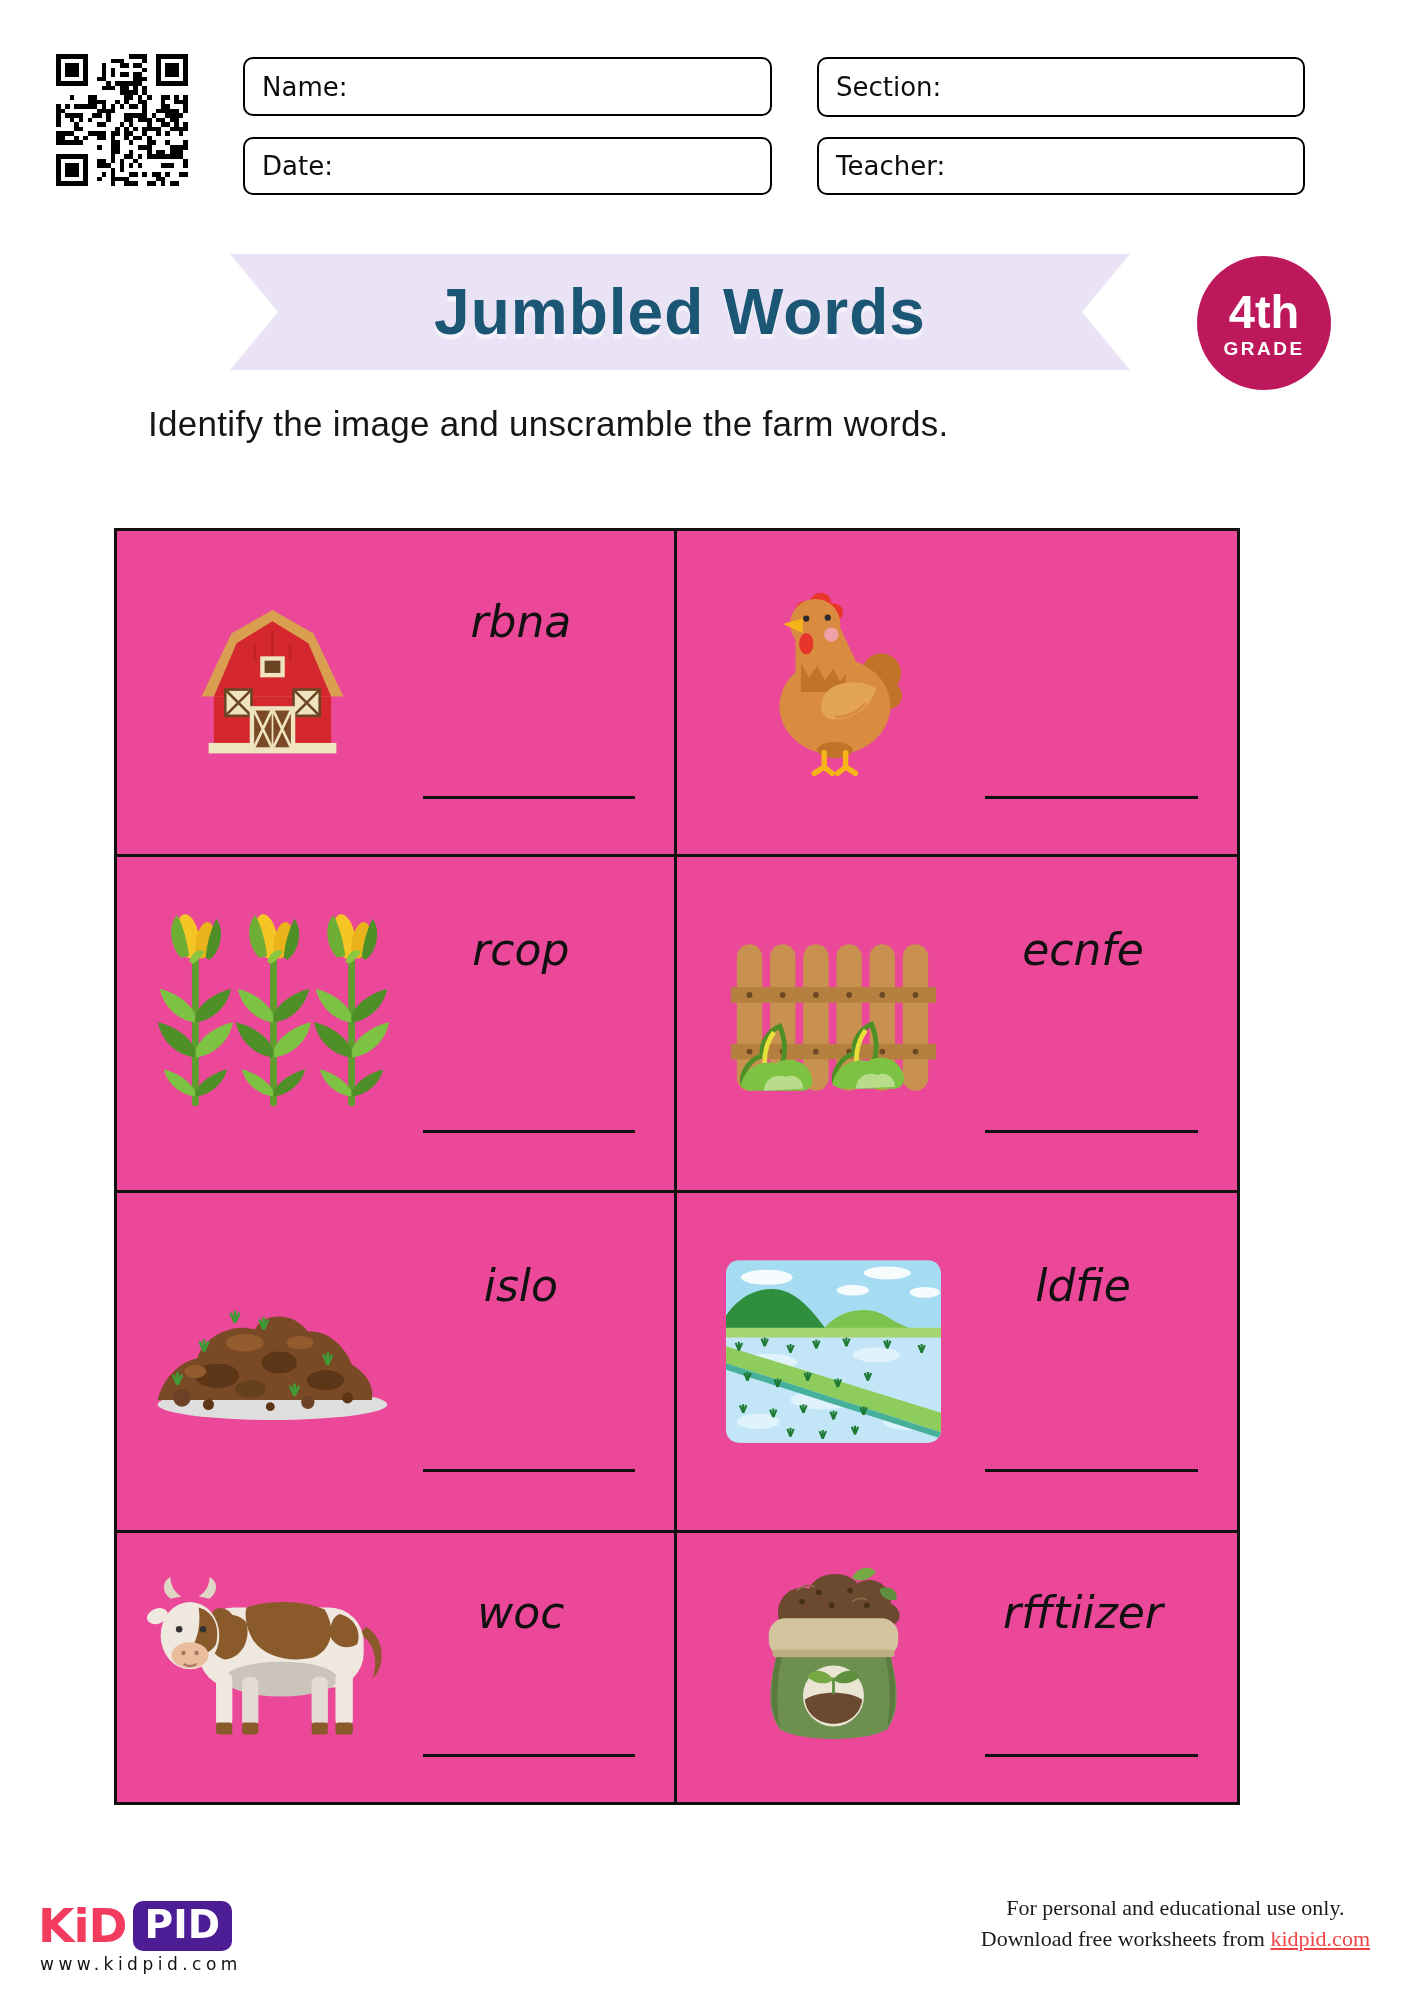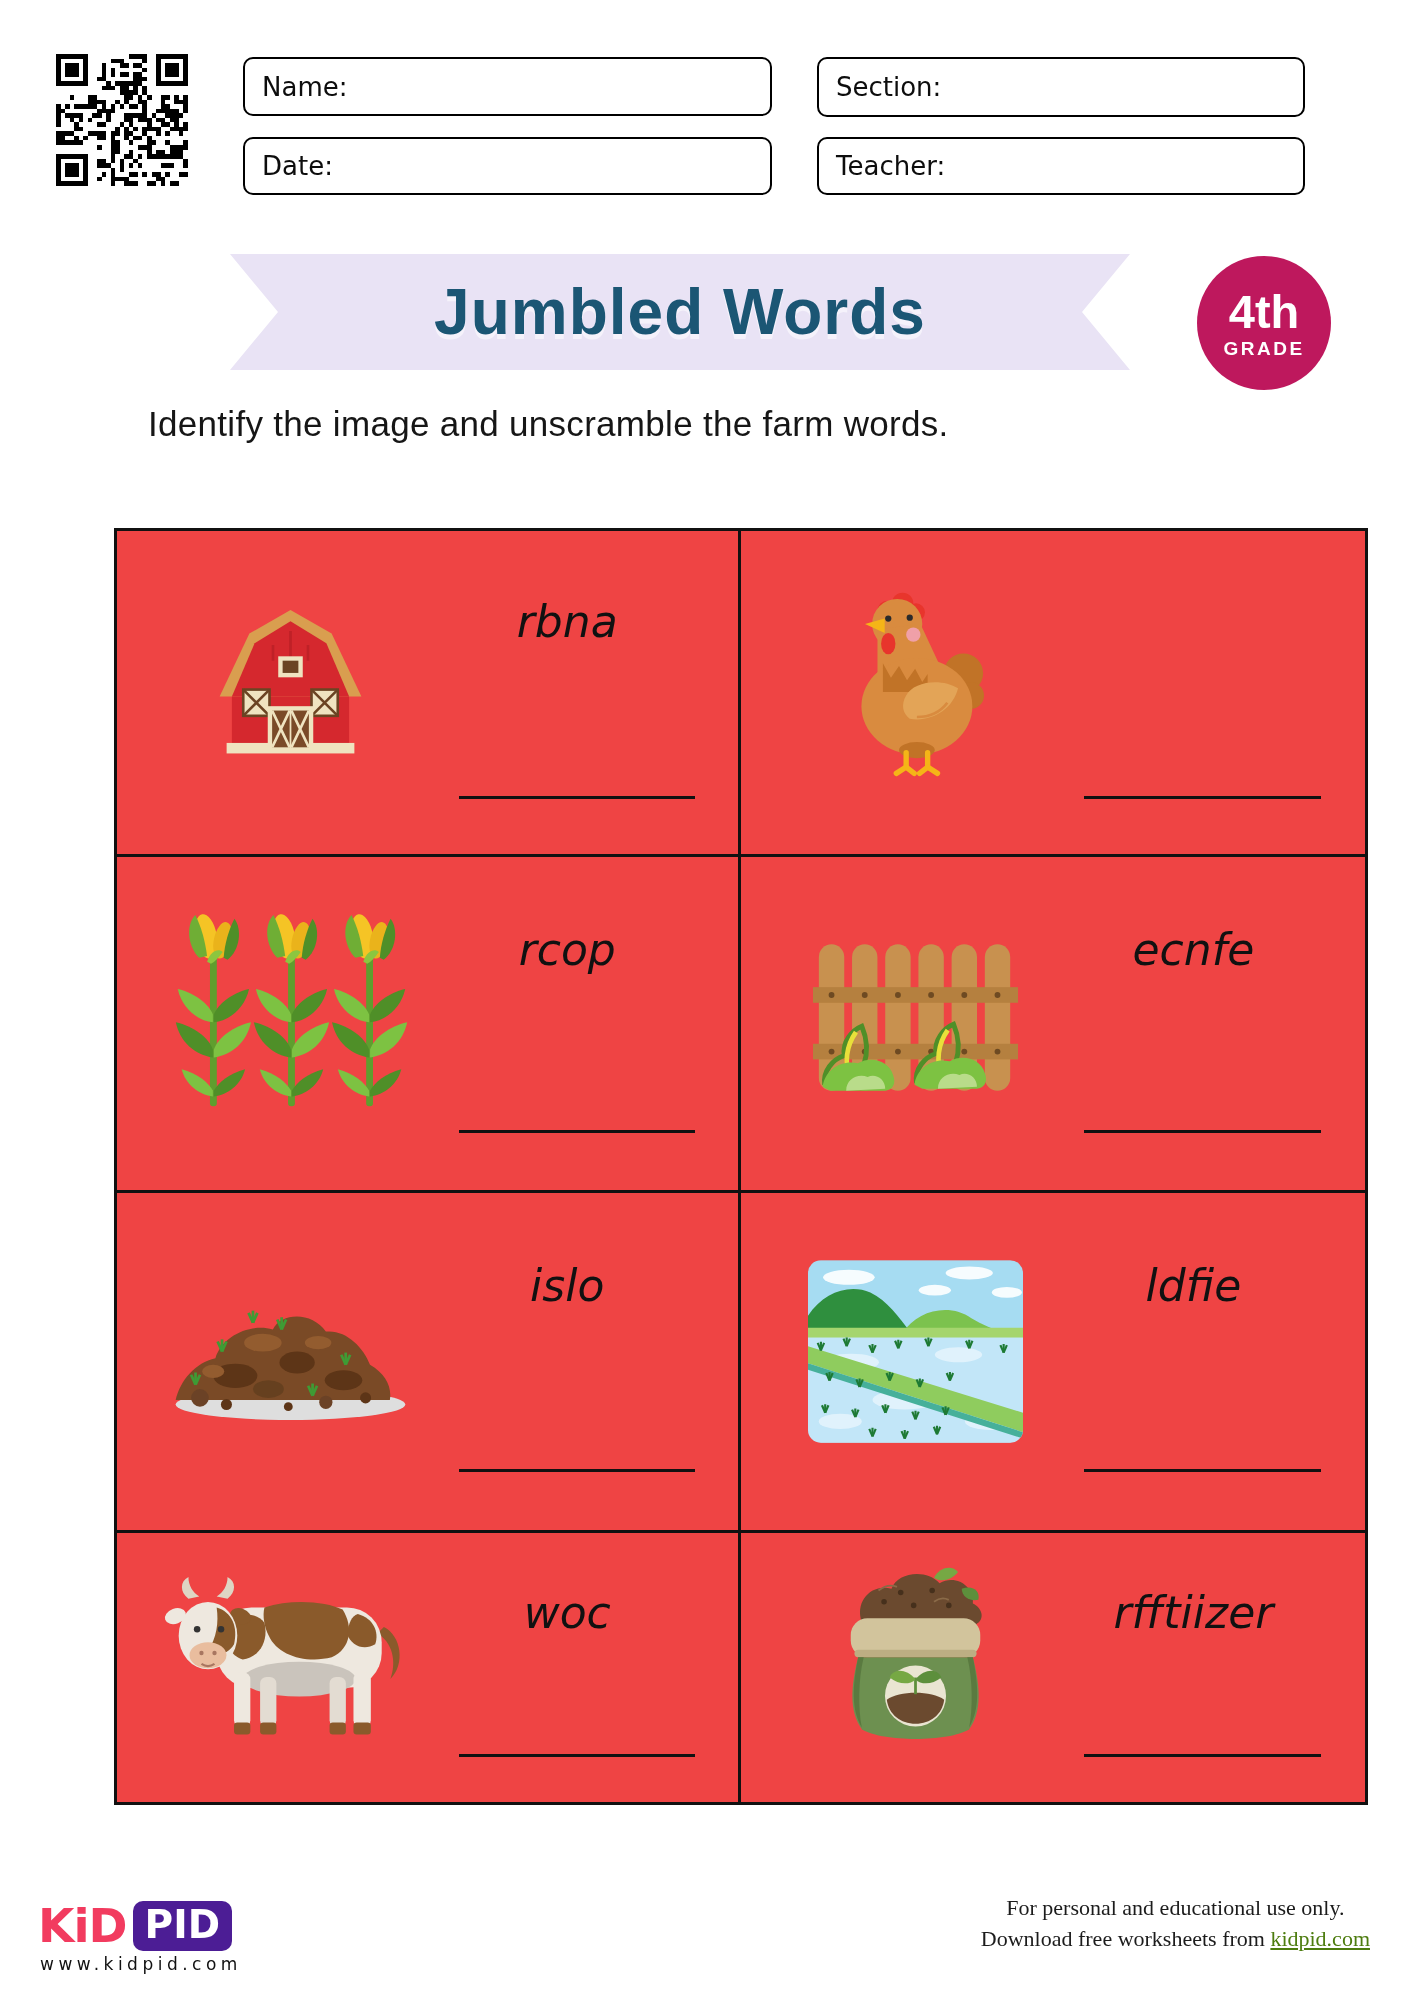--- a/index.html
+++ b/index.html
@@ -25,43 +25,43 @@
   .badge{position:absolute;left:1197px;top:256px;width:134px;height:134px;border-radius:50%;
          background:#be185d;color:#fff;display:flex;flex-direction:column;align-items:center;
          justify-content:center;line-height:1;}
   .badge .grade{font-size:47px;font-weight:800;}
   .badge .level{font-size:19px;font-weight:800;letter-spacing:2.5px;margin-top:4px;}
 
   .instruction{position:absolute;left:148px;top:404px;width:1100px;font-size:35px;color:#161616;
                letter-spacing:.3px;}
 
   
-  .grid{position:absolute;left:114px;top:528px;width:1254px;height:1277px;border:3px solid #111;
+  .grid{position:absolute;left:114px;top:528px;width:1126px;height:1277px;border:3px solid #111;
         box-sizing:border-box;display:grid;grid-template-columns:1fr 1fr;
-        grid-template-rows:326px 336px 340px 1fr;background:#ef4444;}
+        grid-template-rows:326px 336px 340px 1fr;background:#ec4899;}
   .cell{position:relative;box-sizing:border-box;}
   .cell.bR{border-right:3px solid #111;}
   .cell.bB{border-bottom:3px solid #111;}
   .illo{position:absolute;left:3%;top:4%;width:50%;height:86%;display:flex;
         align-items:center;justify-content:center;}
   .word{position:absolute;left:50%;width:45%;top:20%;text-align:center;
         font-family:"DejaVu Sans",sans-serif;font-style:italic;font-size:44px;color:#111;}
   .blank{position:absolute;left:55%;width:38%;top:82%;height:3px;background:#111;}
 
   
   .logo{position:absolute;left:38px;top:1898px;display:flex;align-items:center;}
   .logo .kid{font-size:47px;font-weight:800;color:#f23b5f;letter-spacing:-1px;
              font-family:"DejaVu Sans",sans-serif;}
   .logo .pid{margin-left:6px;background:#4c1d95;color:#fff;font-weight:800;font-size:39px;
              padding:1px 12px 4px 12px;border-radius:10px;font-family:"DejaVu Sans",sans-serif;}
   .website{position:absolute;left:40px;top:1954px;font-size:17px;letter-spacing:4.5px;color:#111;
            font-family:"DejaVu Sans",sans-serif;}
   .footer-right{position:absolute;right:44px;top:1892px;text-align:center;
                 font-family:"Liberation Serif",serif;font-size:22px;color:#1c1c1c;line-height:1.42;}
-  .footer-right a{color:#4d7c0f;text-decoration:underline;margin-top:28px;}
+  .footer-right a{color:#ef4444;text-decoration:underline;margin-top:28px;}
 </style>
 </head>
 <body>
 
 <div id="page">
 
   <svg class="qr" viewBox="0 0 29 29" shape-rendering="crispEdges">
     <rect x="0" y="0" width="29" height="29" fill="#fff"></rect>
     <g fill="#000">
       <path d="M0,0 h7 v7 h-7 z M1,1 v5 h5 v-5 z" fill-rule="evenodd"></path>

